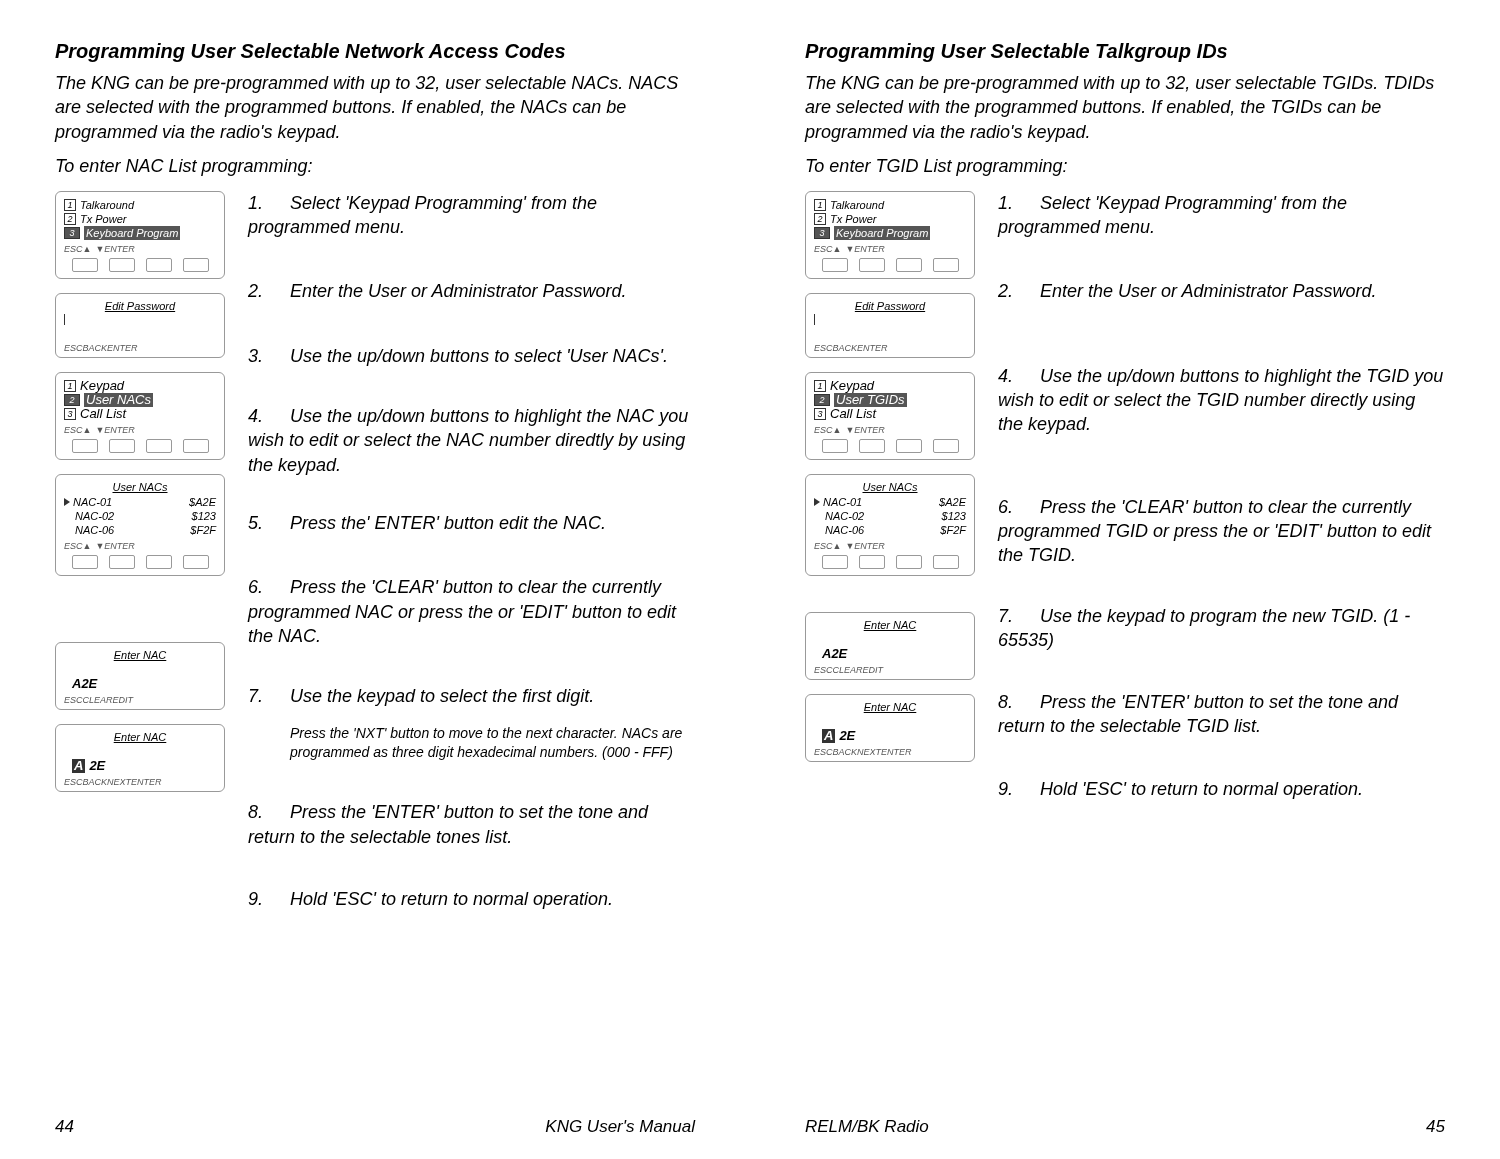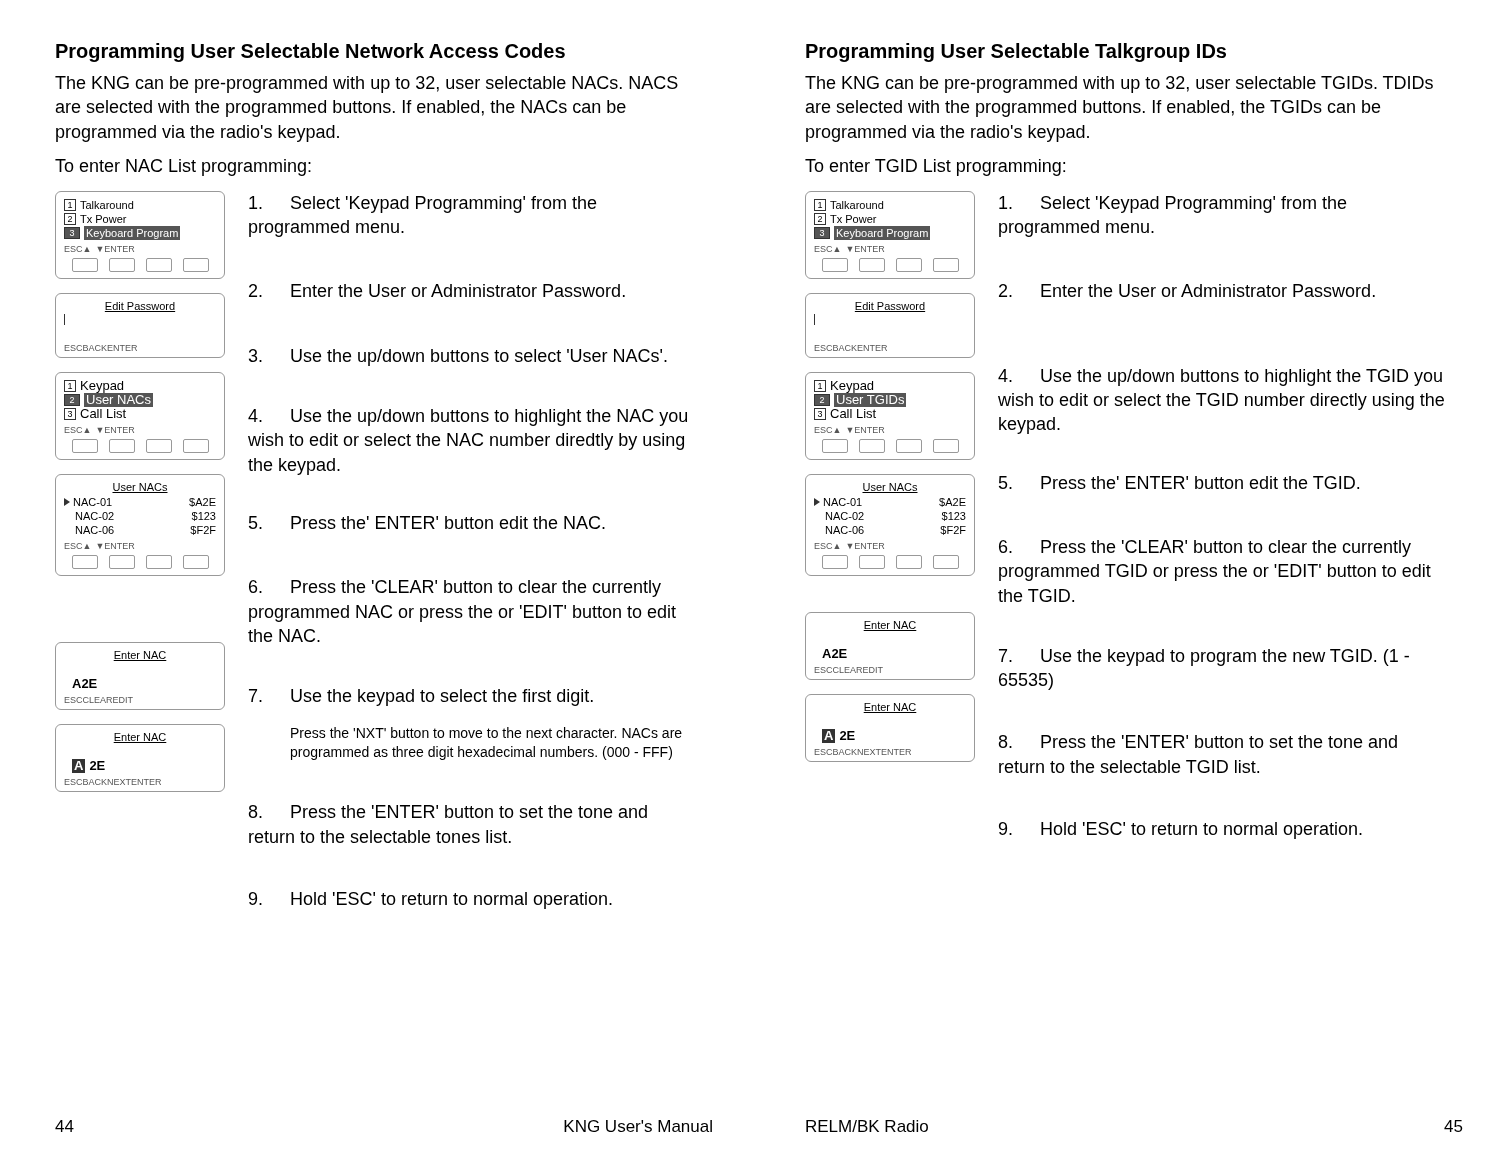--- a/index.html
+++ b/index.html
@@ -1,17 +1,17 @@
 <!DOCTYPE html>
 <html><head>
 <meta charset="utf-8">
 <style>
   html,body{margin:0;padding:0;background:#fff;font-family:Arial,Helvetica,sans-serif;color:#000;}
   .pages{display:flex;flex-direction:row;width:1500px;height:1159px;}
-  .page{width:750px;height:1159px;box-sizing:border-box;padding:40px 55px 24px 55px;position:relative;}
+  .page{width:750px;height:1159px;box-sizing:border-box;padding:40px 55px 24px 55px;position:relative;font-style:italic;}
   .page-title{font-size:20px;font-weight:bold;margin:0 0 8px 0;}
   .intro{font-size:18px;line-height:1.35;margin:0 0 12px 0;}
   .sub{font-size:18px;margin:0 0 14px 0;}
   .content{display:flex;flex-direction:row;gap:18px;}
   .left-col{width:175px;flex:none;display:flex;flex-direction:column;gap:14px;}
   .right-col{flex:1;display:flex;flex-direction:column;gap:16px;}
   
   .dev{border:1px solid #999;border-radius:6px;width:170px;box-sizing:border-box;background:#fff;}
   .screen{margin:6px 6px 2px 6px;background:#fff;font-size:11px;}
   .screen .title{text-align:center;text-decoration:underline;margin-bottom:2px;}
@@ -26,21 +26,21 @@
   .arrow-ptr{display:inline-block;width:0;height:0;border-top:4px solid transparent;border-bottom:4px solid transparent;border-left:6px solid #333;margin-right:3px;}
   .ch{background:#333;color:#fff;padding:0 2px;}
   .cursor{border-left:1px solid #333;height:11px;display:inline-block;}
   
   .step{font-size:18px;line-height:1.35;}
   .step .num{display:inline-block;width:42px;}
   .indent{margin-left:42px;font-size:14px;line-height:1.35;}
   
   .footer{position:absolute;bottom:22px;font-size:17px;margin-top:8px;}
   .footer.left{left:55px;}
-  .footer.right{right:37px;}
+  .footer.right{right:55px;}
 </style>
 </head>
 <body>
 
 <div class="pages">
 
 <div class="page">
   <h2 class="page-title">Programming User Selectable Network Access Codes</h2>
   <p class="intro">The KNG can be pre-programmed with up to 32, user selectable NACs. NACS are selected with the programmed buttons. If enabled, the NACs can be programmed via the radio's keypad.</p>
   <p class="sub">To enter NAC List programming:</p>
@@ -372,21 +372,20 @@
 
     </div>
     <div class="right-col">
       <div class="step"><span class="num">1.</span><span>Select 'Keypad Programming' from the programmed menu.</span></div>
       <div style="height:8px;"></div>
       <div class="step"><span class="num">2.</span><span>Enter the User or Administrator Password.</span></div>
       <div style="height:8px;"></div>
       <div style="height:4px;"></div>
       <div class="step"><span class="num">4.</span><span>Use the up/down buttons to highlight the TGID you wish to edit or select the TGID number directly using the keypad.</span></div>
       <div style="height:2px;"></div>
-      <div class="step"><span class="num">5.</span><span>Press the' ENTER' button edit the TGID.</span></div>
       <div style="height:8px;"></div>
       <div class="step"><span class="num">6.</span><span>Press the 'CLEAR' button to clear the currently programmed TGID or press the or 'EDIT' button to edit the TGID.</span></div>
       <div style="height:4px;"></div>
       <div class="step"><span class="num">7.</span><span>Use the keypad to program the new TGID. (1 - 65535)</span></div>
       <div style="height:6px;"></div>
       <div class="step"><span class="num">8.</span><span>Press the 'ENTER' button to set the tone and return to the selectable TGID list.</span></div>
       <div style="height:6px;"></div>
       <div class="step"><span class="num">9.</span><span>Hold 'ESC' to return to normal operation.</span></div>
     </div>
   </div>

